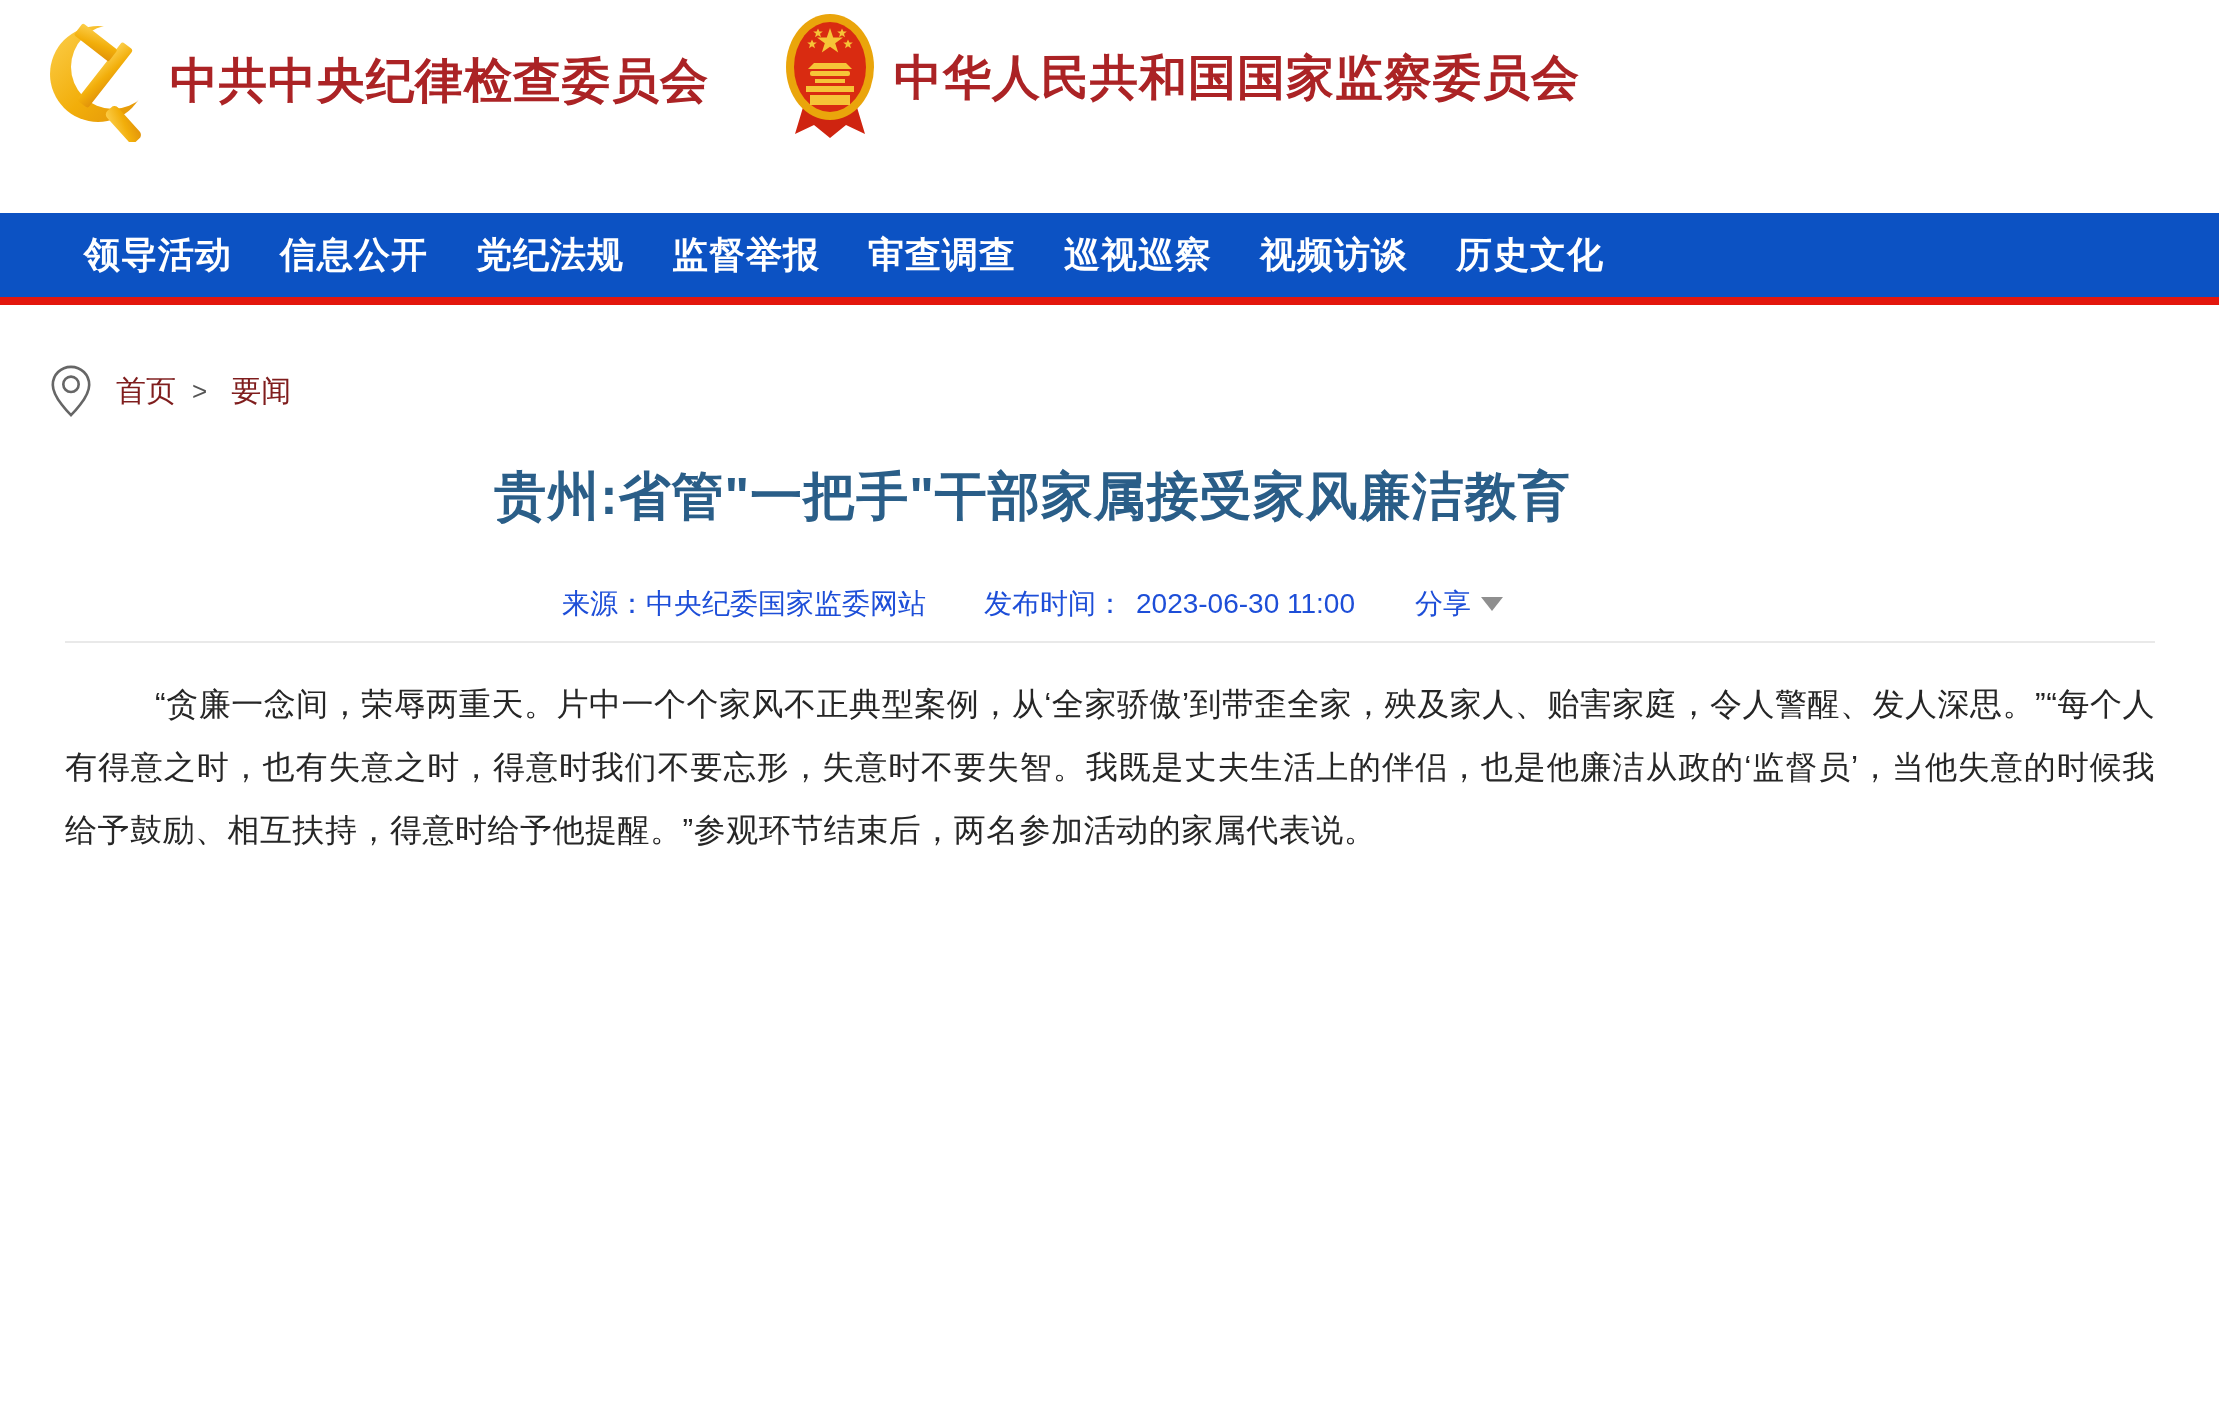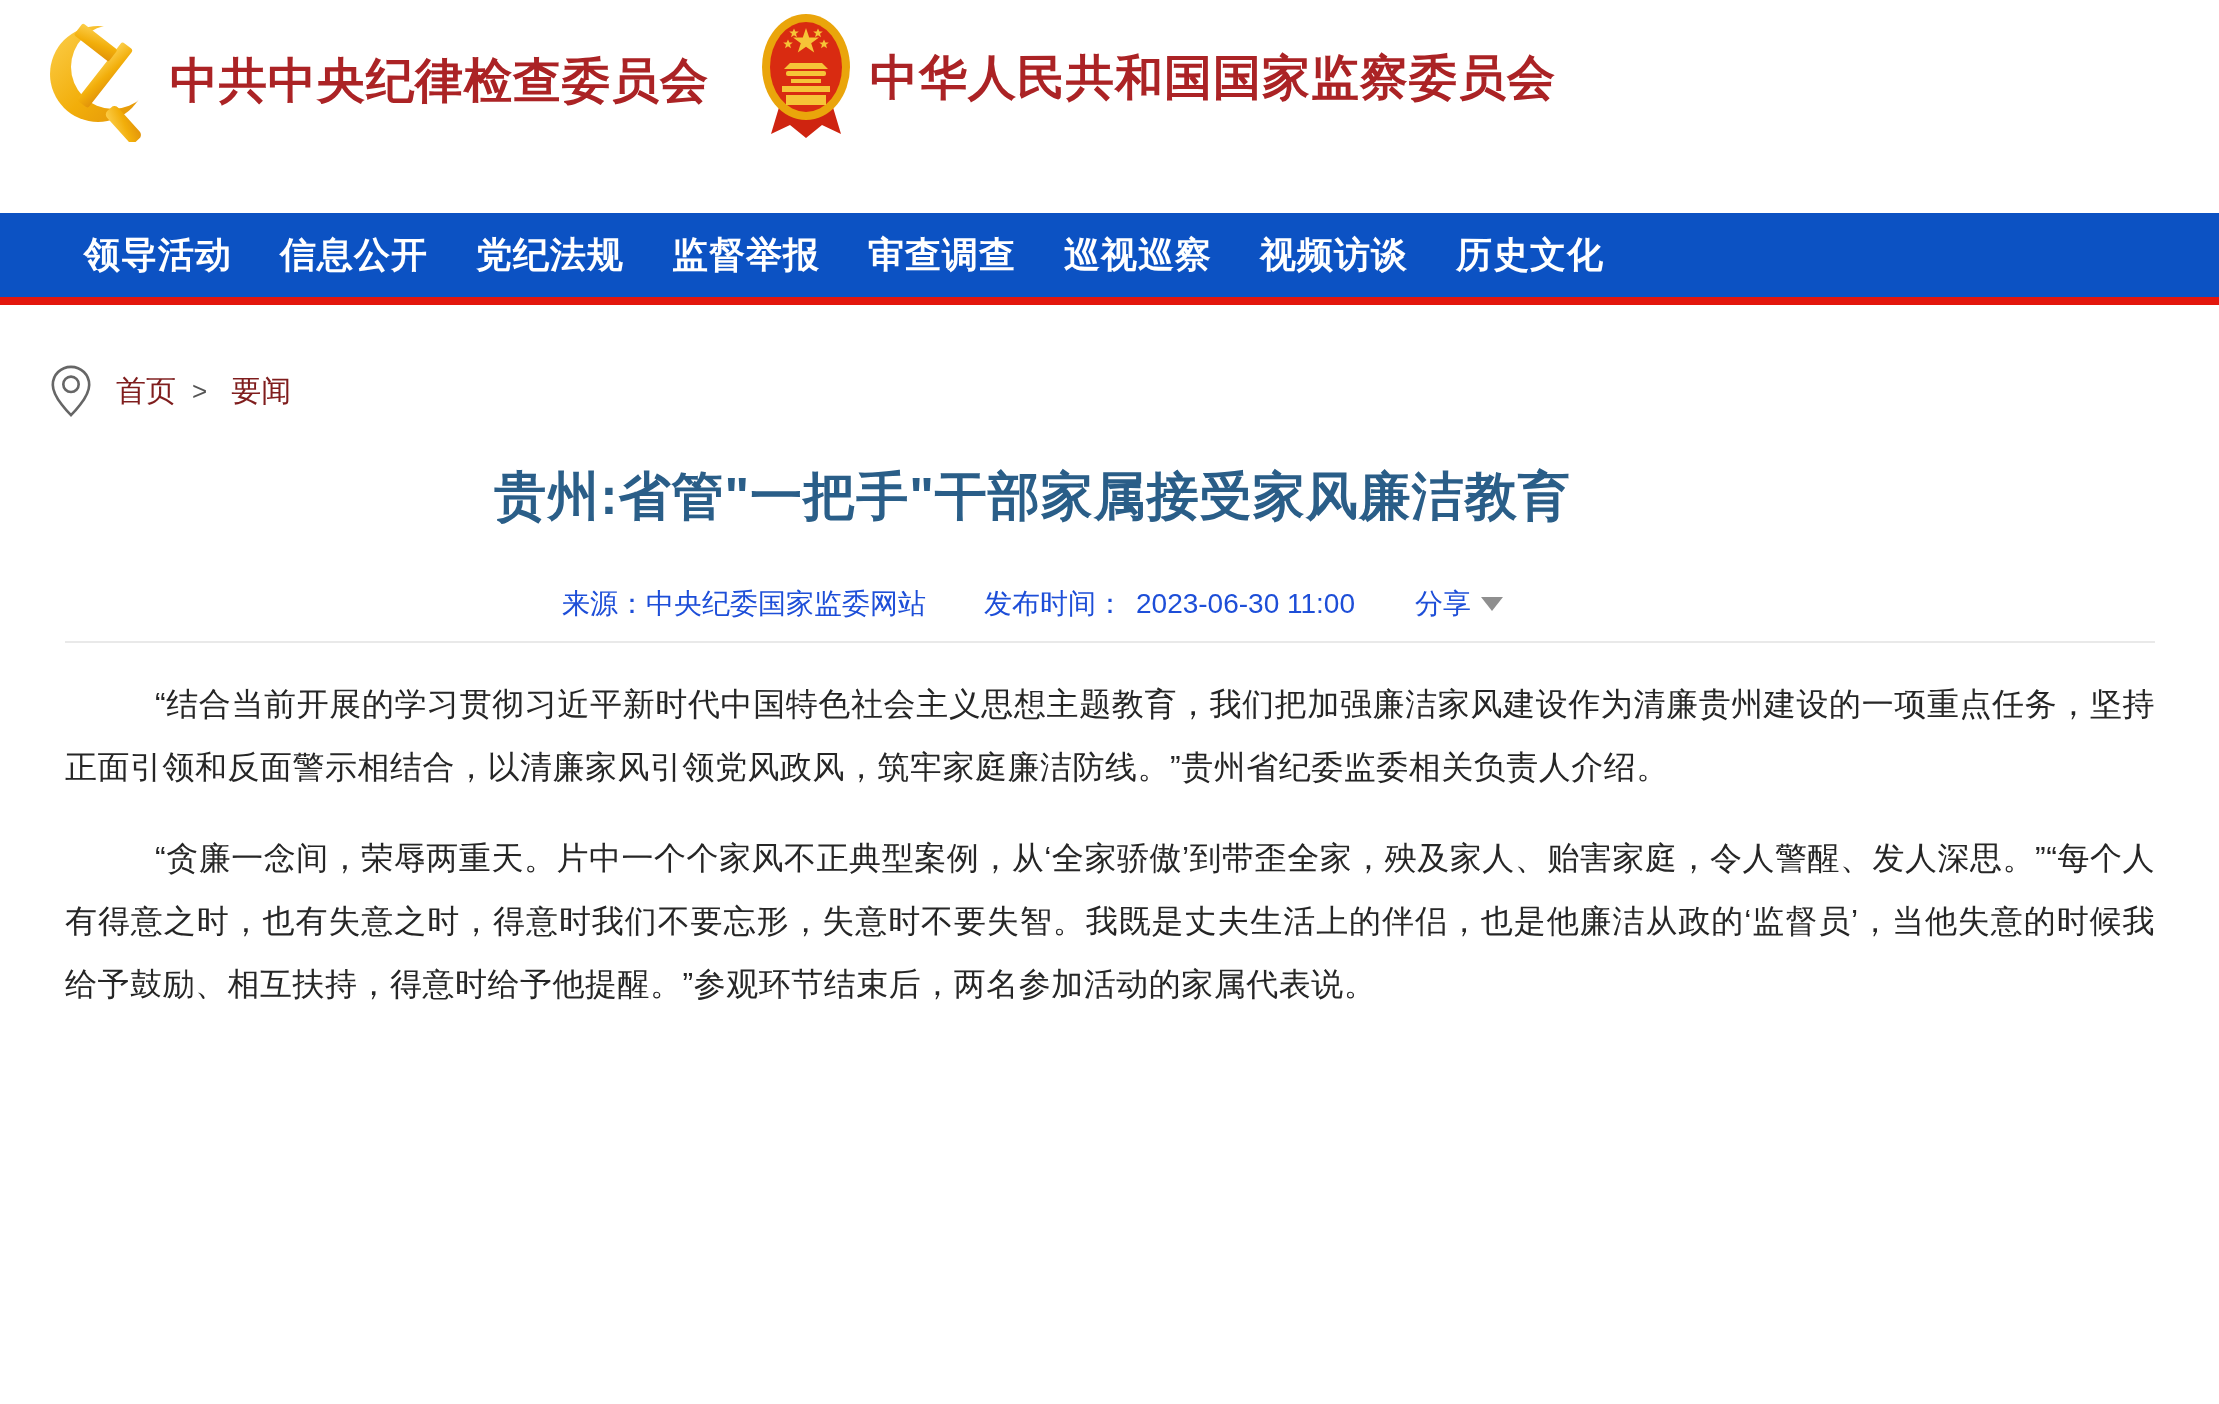--- a/index.html
+++ b/index.html
@@ -11,21 +11,21 @@
   
   .site-header{position:relative;height:213px;background:#fff;}
   .logo-group{position:absolute;display:flex;align-items:center;cursor:pointer;}
   .logo-group .org-name{
     font-weight:bold;color:var(--org-red,#ab2325);
     font-size:48px;letter-spacing:1px;white-space:nowrap;
     font-family:"Liberation Serif","DejaVu Serif",serif;
   }
   #logo-ccdi{left:46px;top:20px;}
   #logo-ccdi .org-name{margin-left:14px;}
-  #logo-nsc{left:758px;top:12px;}
+  #logo-nsc{left:782px;top:12px;}
   #logo-nsc .org-name{margin-left:16px;}
   
   .main-nav{
     height:84px;background:var(--nav-blue,#0c52c3);
     display:flex;align-items:center;padding-left:84px;gap:48px;
   }
   .nav-item{
     color:#ffffff;font-size:36px;font-weight:bold;text-decoration:none;
     white-space:nowrap;cursor:pointer;letter-spacing:1px;
     font-family:"Liberation Serif","DejaVu Serif",serif;
@@ -156,16 +156,15 @@
     </span>
     <span class="meta-group gap-b">
       <span>分享</span>
       <span class="caret"></span>
     </span>
   </div>
 
   <div class="meta-divider"></div>
 
   <div class="article-body">
-    <p>“结合当前开展的学习贯彻习近平新时代中国特色社会主义思想主题教育，我们把加强廉洁家风建设作为清廉贵州建设的一项重点任务，坚持正面引领和反面警示相结合，以清廉家风引领党风政风，筑牢家庭廉洁防线。”贵州省纪委监委相关负责人介绍。</p>
     <p>“贪廉一念间，荣辱两重天。片中一个个家风不正典型案例，从‘全家骄傲’到带歪全家，殃及家人、贻害家庭，令人警醒、发人深思。”“每个人有得意之时，也有失意之时，得意时我们不要忘形，失意时不要失智。我既是丈夫生活上的伴侣，也是他廉洁从政的‘监督员’，当他失意的时候我给予鼓励、相互扶持，得意时给予他提醒。”参观环节结束后，两名参加活动的家属代表说。</p>
   </div>
 </main>
 
 </body></html>

